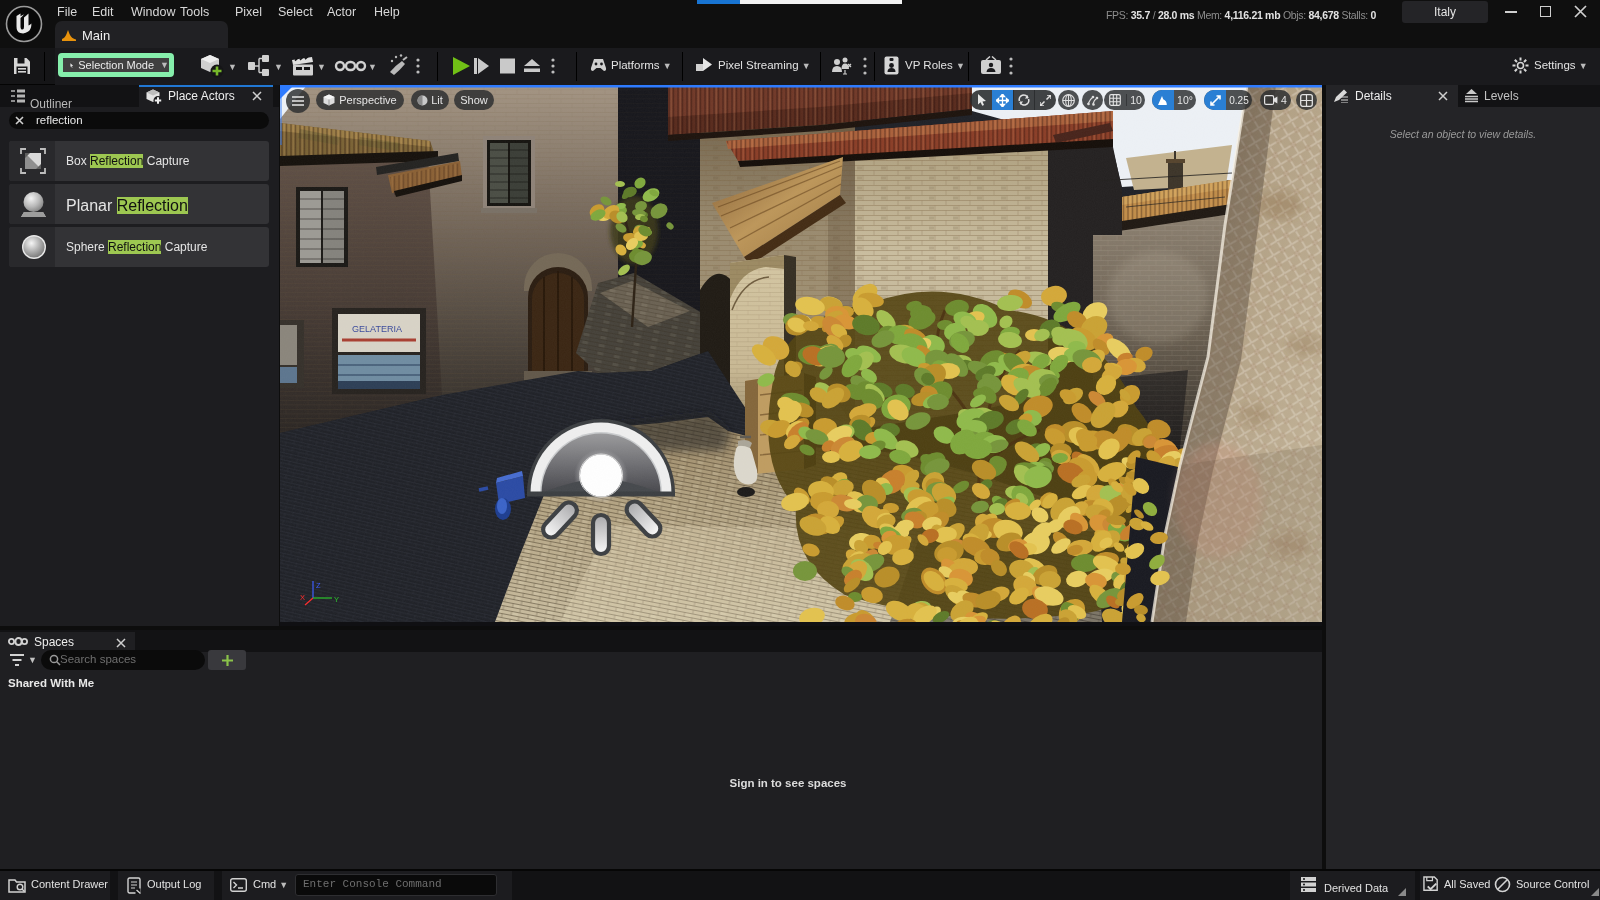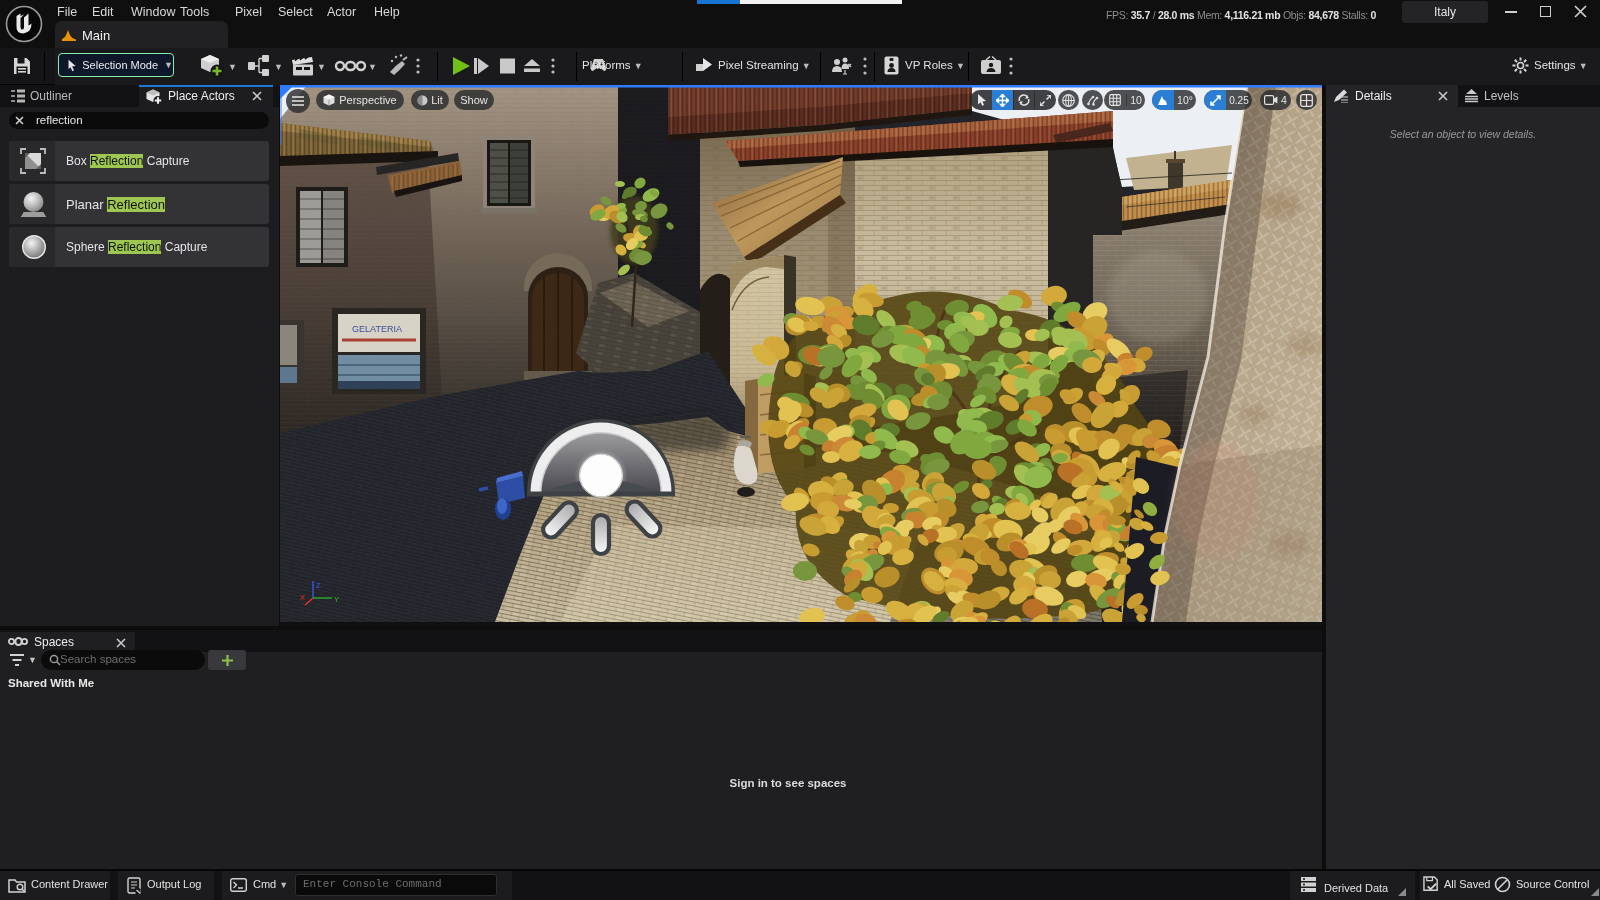--- a/index.html
+++ b/index.html
@@ -60,21 +60,21 @@
 
   <svg class="abs" style="left:12px;top:56px;" width="20" height="20" viewBox="0 0 20 20">
     <path d="M2 2 h12.5 l3.5 3.5 v12.5 h-16 z" fill="#d6d6d6"></path>
     <rect x="5.5" y="2" width="7" height="5.5" fill="#151517"></rect>
     <rect x="4.5" y="10.5" width="11" height="7.5" fill="#151517"></rect>
     <rect x="6" y="12" width="8" height="1.6" fill="#d6d6d6"></rect>
       <rect x="6" y="15" width="8" height="1.6" fill="#d6d6d6"></rect>
   </svg>
   <div class="vsep" style="left:44px;top:52px;height:29px;"></div>
 
-  <div class="abs" style="left:58px;top:53px;width:116px;height:24px;background:#0f172a;border:1px solid #86efac;border-radius:4px;display:flex;align-items:center;white-space:nowrap;">
+  <div class="abs" style="left:58px;top:53px;width:116px;height:24px;background:#404040;border:5px solid #86efac;border-radius:4px;display:flex;align-items:center;white-space:nowrap;">
     <svg style="margin-left:6px;" width="15" height="15" viewBox="0 0 15 15">
         <path d="M4 1 L12 8 L8 8.6 L10.2 13 L8.4 14 L6.2 9.4 L4 11.4 Z" fill="#e6e6e6"></path>
       </svg>
     <span style="color:#ececec;font-size:11px;margin-left:4px;">Selection Mode</span>
     <span style="color:#bbb;font-size:9px;margin-left:6px;">▼</span>
   </div>
 
   <svg class="abs" style="left:200px;top:52px;" width="250" height="28" viewBox="0 0 250 28">
 
     <path d="M10 3 L19 7 L19 16 L10 20 L1 16 L1 7 Z" fill="#cfcfcf"></path>
@@ -124,21 +124,21 @@
       <circle cx="103" cy="14" r="1.6" fill="#bdbdbd"></circle>
       <circle cx="103" cy="20" r="1.6" fill="#bdbdbd"></circle>
   </svg>
   <div class="vsep" style="left:576px;top:52px;height:29px;"></div>
 
   <svg class="abs" style="left:590px;top:58px;" width="17" height="14" viewBox="0 0 17 14">
       <path d="M4 1 h9 l3 9 q0.5 3 -2 3 l-3.5 -3 h-4 L3 13 q-2.5 0 -2 -3 z" fill="#d0d0d0"></path>
       <circle cx="6" cy="6" r="1.4" fill="#1a1a1d"></circle>
       <circle cx="11.5" cy="6" r="1.4" fill="#1a1a1d"></circle>
     </svg>
-  <div class="abs" style="left:582px;top:59px;font-size:11.5px;color:#e2e2e2;">Platforms <span style="font-size:9px;color:#bbb;">▼</span></div>
+  <div class="abs" style="left:611px;top:59px;font-size:11.5px;color:#e2e2e2;">Platforms <span style="font-size:9px;color:#bbb;">▼</span></div>
   <div class="vsep" style="left:682px;top:52px;height:29px;"></div>
 
   <svg class="abs" style="left:695px;top:57px;" width="18" height="16" viewBox="0 0 18 16">
       <rect x="1" y="7" width="7" height="7" fill="#d0d0d0"></rect>
       <path d="M8 1 L17 7.5 L8 14 Z" fill="#e6e6e6"></path>
     </svg>
   <div class="abs" style="left:718px;top:59px;font-size:11.5px;color:#e2e2e2;">Pixel Streaming <span style="font-size:9px;color:#bbb;">▼</span></div>
   <div class="vsep" style="left:820px;top:52px;height:29px;"></div>
 
   <svg class="abs" style="left:830px;top:56px;" width="24" height="20" viewBox="0 0 24 20">
@@ -188,21 +188,21 @@
 
   <div class="abs" style="left:0;top:85px;width:279px;height:541px;background:#1d1d20;"></div>
   <div class="abs" style="left:0;top:85px;width:279px;height:22px;background:#121214;"></div>
 
   <svg class="abs" style="left:10px;top:89px;" width="15" height="14" viewBox="0 0 15 14">
     <path d="M1 2 h4 M1 7 h4 M1 12 h4" stroke="#b5b5b5" stroke-width="1.6"></path>
     <rect x="7" y="0.5" width="8" height="3" fill="#b5b5b5"></rect>
       <rect x="7" y="5.5" width="8" height="3" fill="#b5b5b5"></rect>
       <rect x="7" y="10.5" width="8" height="3" fill="#b5b5b5"></rect>
   </svg>
-  <div class="abs" style="left:30px;top:89px;font-size:12px;color:#b9b9b9;">Outliner</div>
+  <div class="abs" style="left:30px;top:97px;font-size:12px;color:#b9b9b9;">Outliner</div>
 
   <div class="abs" style="left:139px;top:85px;width:134px;height:22px;background:#1d1d20;border-top:2px solid #2178d4;"></div>
   <svg class="abs" style="left:146px;top:89px;" width="16" height="15" viewBox="0 0 16 15">
     <path d="M7 0.5 L13.5 3.5 L13.5 10 L7 13 L0.5 10 L0.5 3.5 Z" fill="#e3e3e3"></path>
     <path d="M7 0.5 L13.5 3.5 L7 6.5 L0.5 3.5 Z" fill="#bdbdbd"></path>
     <circle cx="12" cy="11.5" r="4.5" fill="#1d1d20"></circle>
       <path d="M12 8.3 V14.7 M8.8 11.5 H15.2" stroke="#efefef" stroke-width="2"></path>
   </svg>
   <div class="abs" style="left:168px;top:89px;font-size:12px;color:#ededed;">Place Actors</div>
   <svg class="abs" style="left:252px;top:91px;" width="10" height="10" viewBox="0 0 10 10">
@@ -246,21 +246,21 @@
           <stop offset="0" stop-color="#f5f5f5"></stop>
           <stop offset=".5" stop-color="#b0b0b0"></stop>
           <stop offset="1" stop-color="#6e6e6e"></stop>
         </radialGradient>
       </defs>
     <circle cx="13" cy="13" r="12" fill="#e8e8e8"></circle>
       <circle cx="13" cy="13" r="10.6" fill="url(#sg)"></circle>
   </svg>
 
   <div class="abs" style="left:66px;top:154px;font-size:12px;color:#e4e4e4;">Box <span style="background:#9dc751;color:#111;">Reflection</span> Capture</div>
-  <div class="abs" style="left:66px;top:197px;font-size:13px;color:#e4e4e4;">Planar <span style="background:#9dc751;color:#111;">Reflection</span></div>
+  <div class="abs" style="left:66px;top:197px;font-size:16px;color:#e4e4e4;">Planar <span style="background:#9dc751;color:#111;">Reflection</span></div>
   <div class="abs" style="left:66px;top:240px;font-size:12px;color:#e4e4e4;">Sphere <span style="background:#9dc751;color:#111;">Reflection</span> Capture</div>
 
   <div id="vp" class="abs" style="left:280px;top:85px;width:1042px;height:541px;background:#15161a;">
     <svg id="scene" width="1042" height="537" viewBox="0 0 1042 537" style="position:absolute;left:0;top:0;">
     <defs>
       <linearGradient id="streetLit" x1="0" y1="0" x2="0" y2="1">
         <stop offset="0" stop-color="#9a8765"></stop>
             <stop offset=".45" stop-color="#b5a584"></stop>
             <stop offset="1" stop-color="#c8bc9e"></stop>
       </linearGradient>

